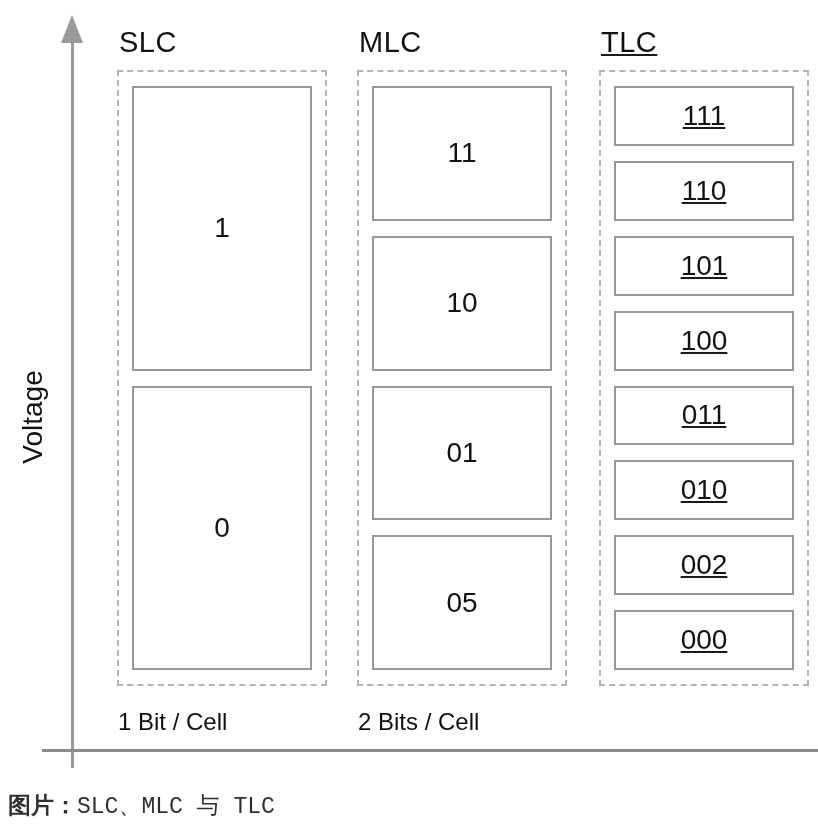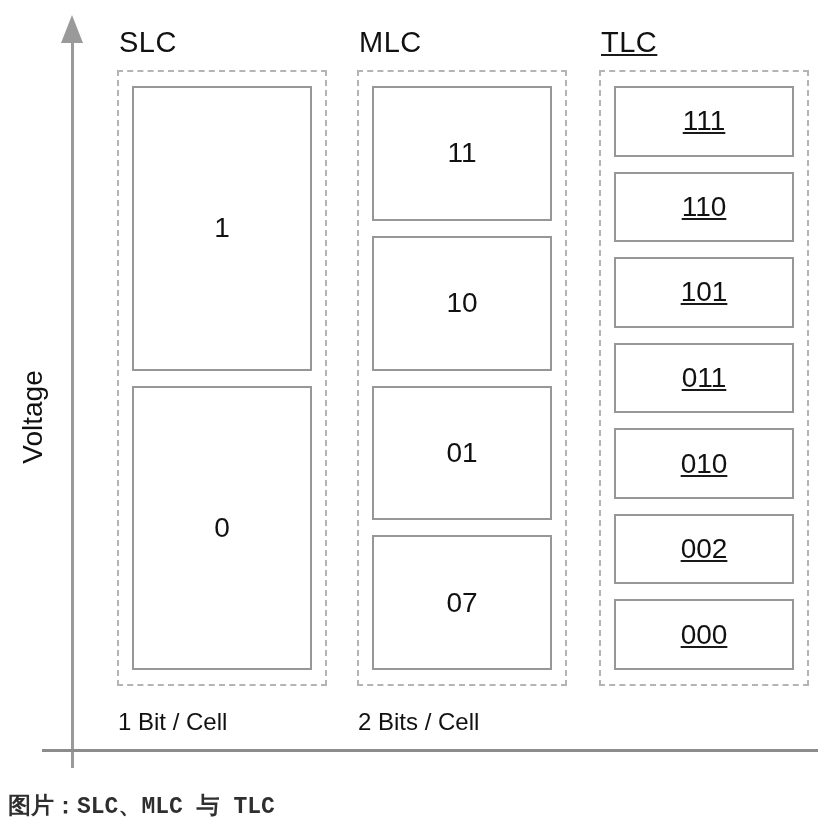--- a/index.html
+++ b/index.html
@@ -98,21 +98,21 @@
   .caption {
     position: absolute;
     left: 8px; top: 790px;
     font-size: 23px;
     font-weight: bold;
     color: #2f2f2f;
     white-space: nowrap;
   }
   .caption .caption-latin {
     font-family: "Liberation Mono", "DejaVu Sans Mono", monospace;
-    font-weight: bold;
+    font-weight: normal;
     letter-spacing: 0;
   }
 </style>
 </head>
 <body>
 
 <div class="figure">
 
   <div class="y-axis-arrow"></div>
   <div class="y-axis-line"></div>
@@ -127,31 +127,32 @@
     </div>
     <div class="col-footer">1 Bit / Cell</div>
   </div>
 
   <div class="column col-mlc">
     <div class="col-header">MLC</div>
     <div class="dashed-box">
       <div class="cell">11</div>
       <div class="cell">10</div>
       <div class="cell">01</div>
-      <div class="cell">07</div>
+      <div class="cell">05</div>
     </div>
     <div class="col-footer">2 Bits / Cell</div>
   </div>
 
   <div class="column col-tlc">
     <div class="col-header">TLC</div>
     <div class="dashed-box">
       <div class="cell">111</div>
       <div class="cell">110</div>
       <div class="cell">101</div>
+      <div class="cell">100</div>
       <div class="cell">011</div>
       <div class="cell">010</div>
       <div class="cell">002</div>
       <div class="cell">000</div>
     </div>
   </div>
 
   <div class="caption">
     <span class="caption-prefix">图片：</span><span class="caption-latin">SLC、MLC 与 TLC</span>
   </div>

